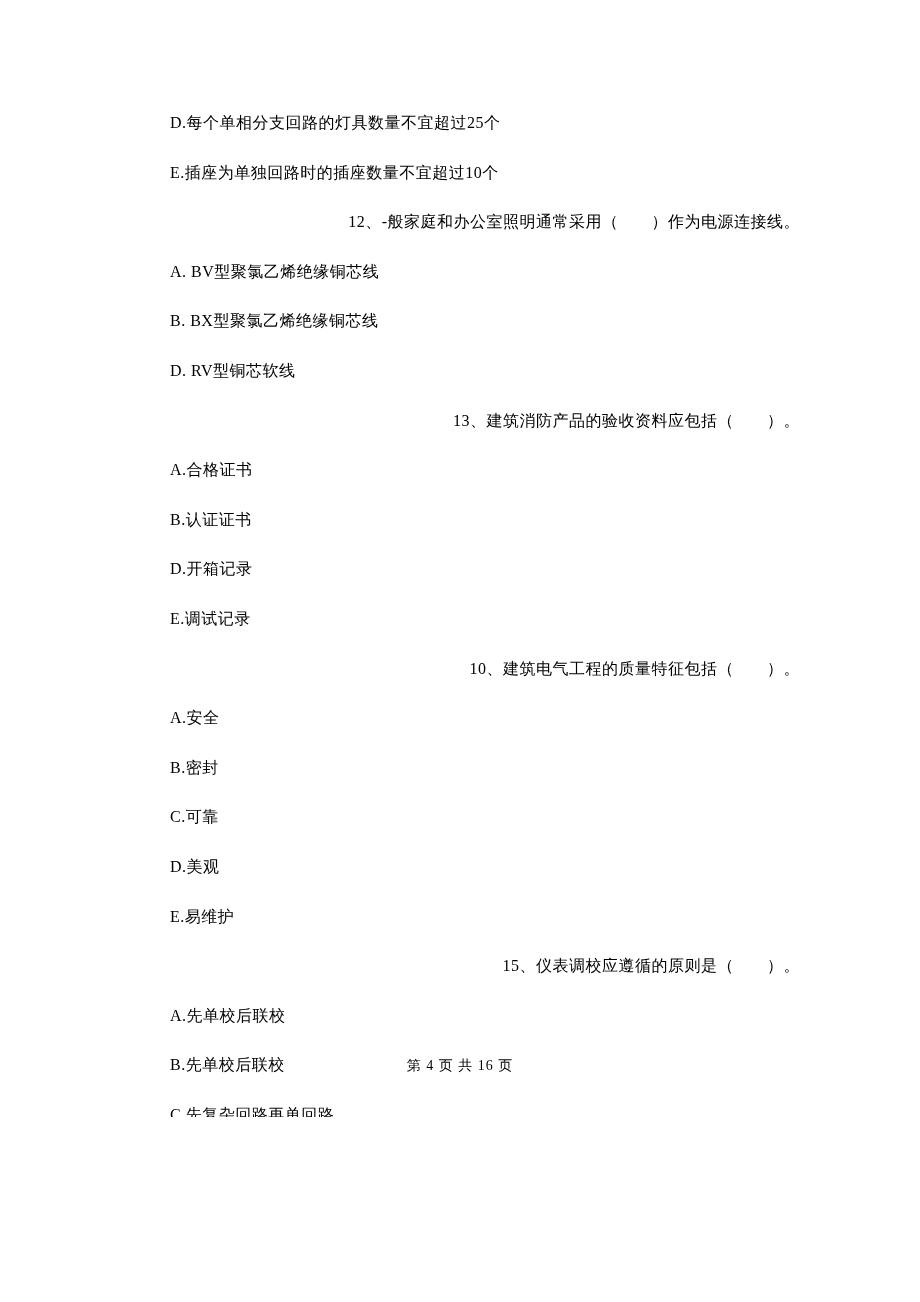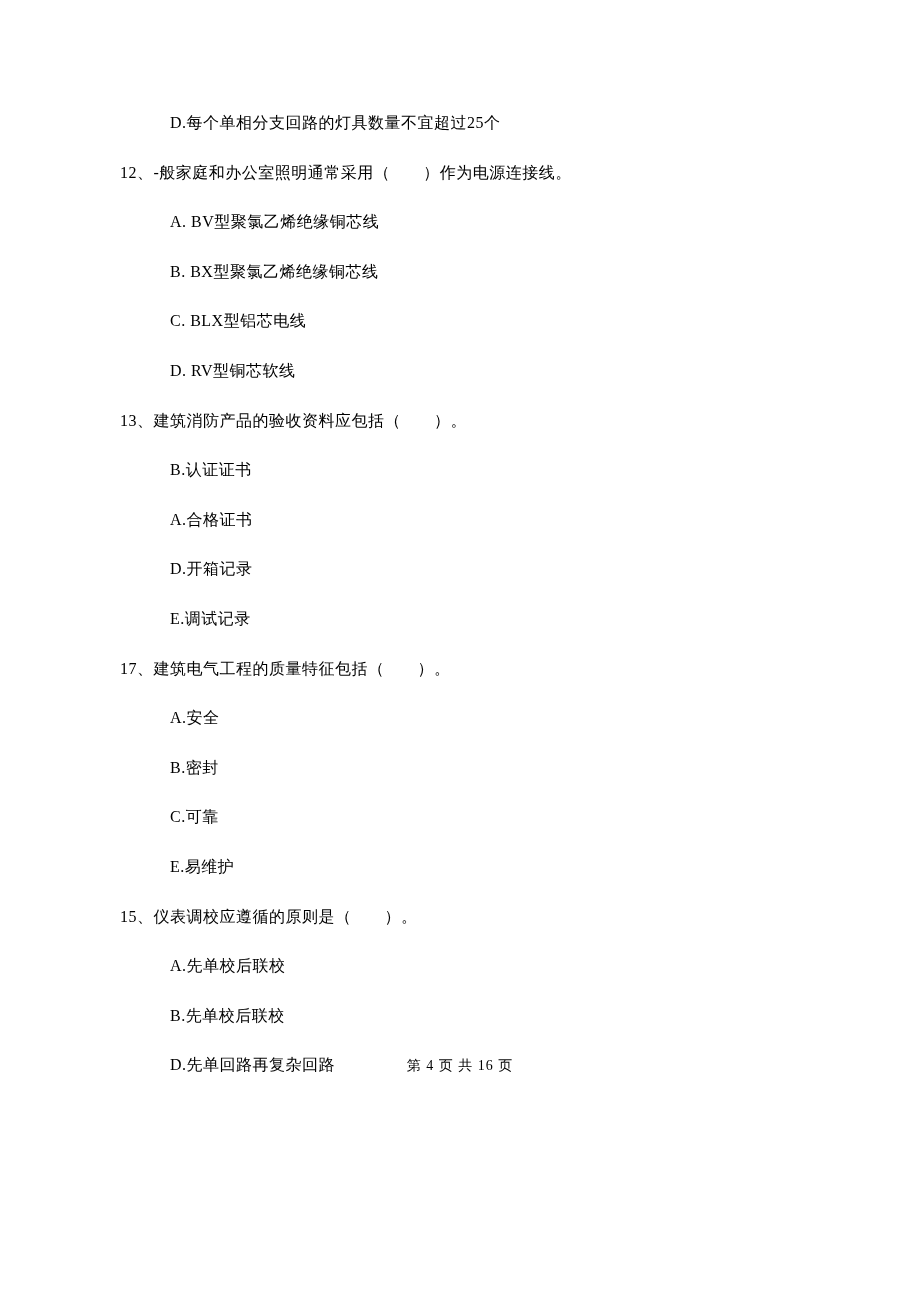--- a/index.html
+++ b/index.html
@@ -20,55 +20,58 @@
     position: relative;
   }
   .option {
     margin-left: 50px;
     margin-bottom: 24px;
     letter-spacing: 0.5px;
   }
   .question {
     margin-bottom: 24px;
     letter-spacing: 0.5px;
+    text-align: right;
   }
   .footer {
     position: absolute;
     bottom: 40px;
     left: 0;
     right: 0;
     text-align: center;
     font-size: 14px;
     letter-spacing: 1px;
   }
 </style>
 </head>
 <body>
 
 <div class="page">
 
   <div class="option">D.每个单相分支回路的灯具数量不宜超过25个</div>
+  <div class="option">E.插座为单独回路时的插座数量不宜超过10个</div>
 
   <div class="question">12、-般家庭和办公室照明通常采用（　　）作为电源连接线。</div>
   <div class="option">A.  BV型聚氯乙烯绝缘铜芯线</div>
   <div class="option">B.  BX型聚氯乙烯绝缘铜芯线</div>
-  <div class="option">C.  BLX型铝芯电线</div>
   <div class="option">D.  RV型铜芯软线</div>
 
   <div class="question">13、建筑消防产品的验收资料应包括（　　）。</div>
+  <div class="option">A.合格证书</div>
   <div class="option">B.认证证书</div>
-  <div class="option">A.合格证书</div>
   <div class="option">D.开箱记录</div>
   <div class="option">E.调试记录</div>
 
-  <div class="question">17、建筑电气工程的质量特征包括（　　）。</div>
+  <div class="question">10、建筑电气工程的质量特征包括（　　）。</div>
   <div class="option">A.安全</div>
   <div class="option">B.密封</div>
   <div class="option">C.可靠</div>
+  <div class="option">D.美观</div>
   <div class="option">E.易维护</div>
 
   <div class="question">15、仪表调校应遵循的原则是（　　）。</div>
   <div class="option">A.先单校后联校</div>
   <div class="option">B.先单校后联校</div>
+  <div class="option">C.先复杂回路再单回路</div>
   <div class="option">D.先单回路再复杂回路</div>
 
   <div class="footer">第 4 页 共 16 页</div>
 </div>
 
 </body></html>

